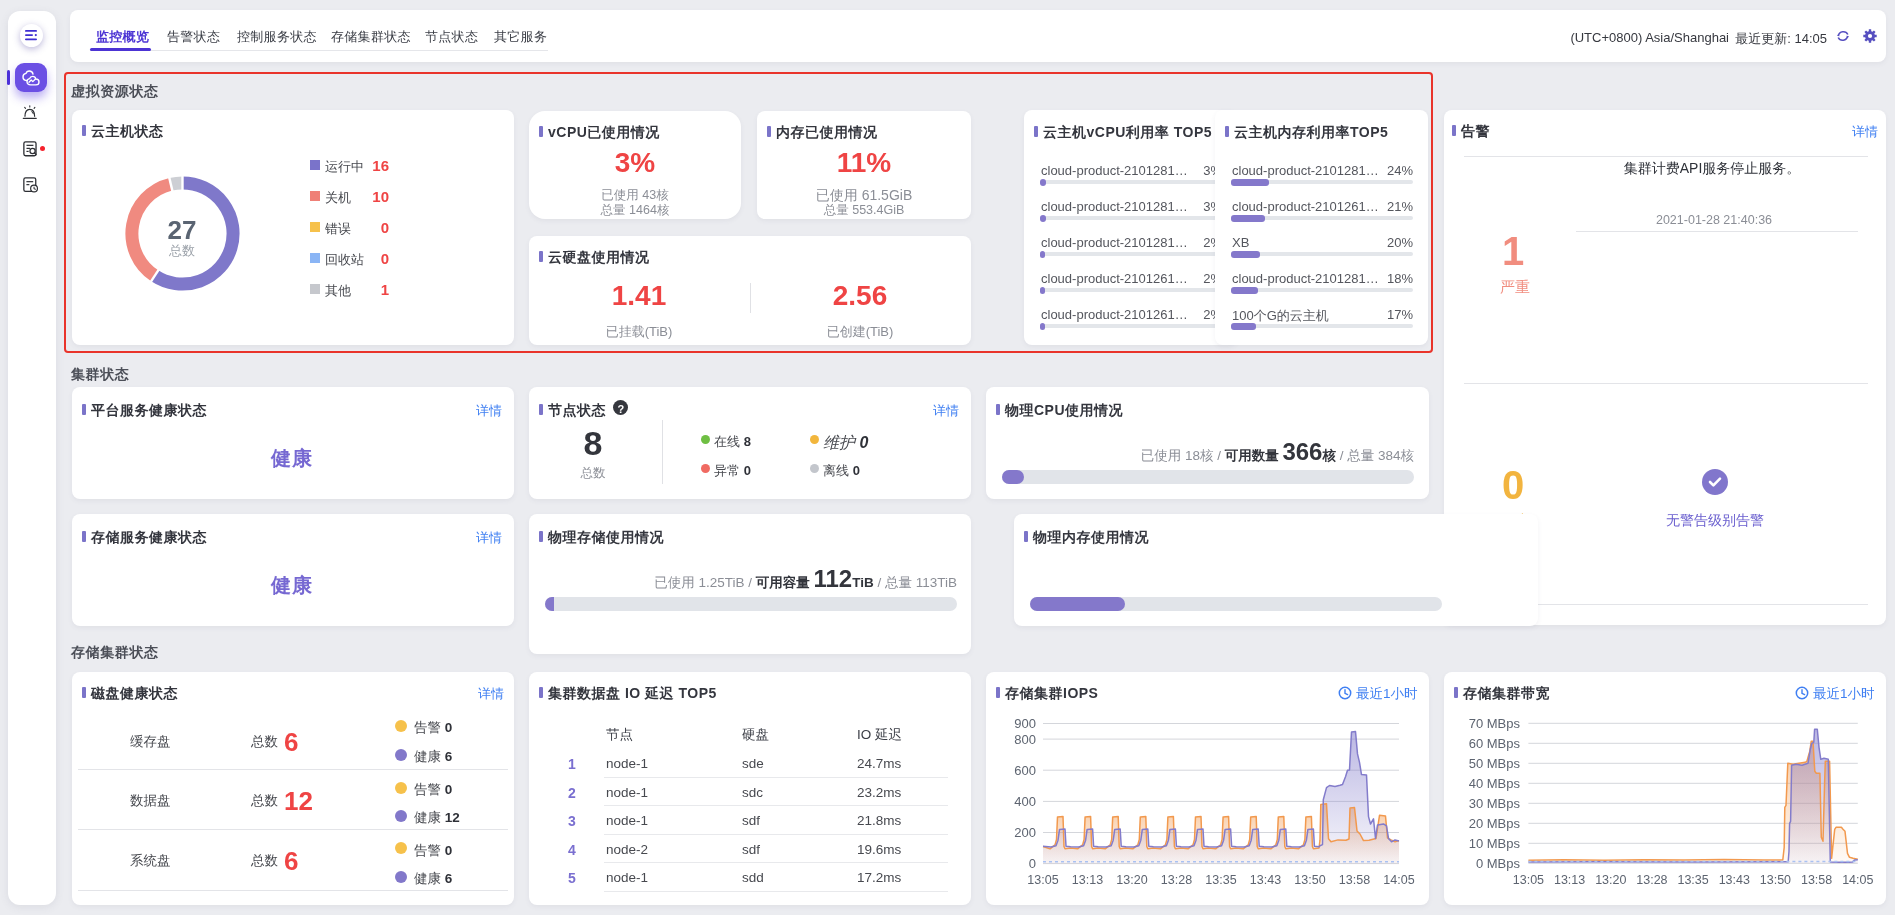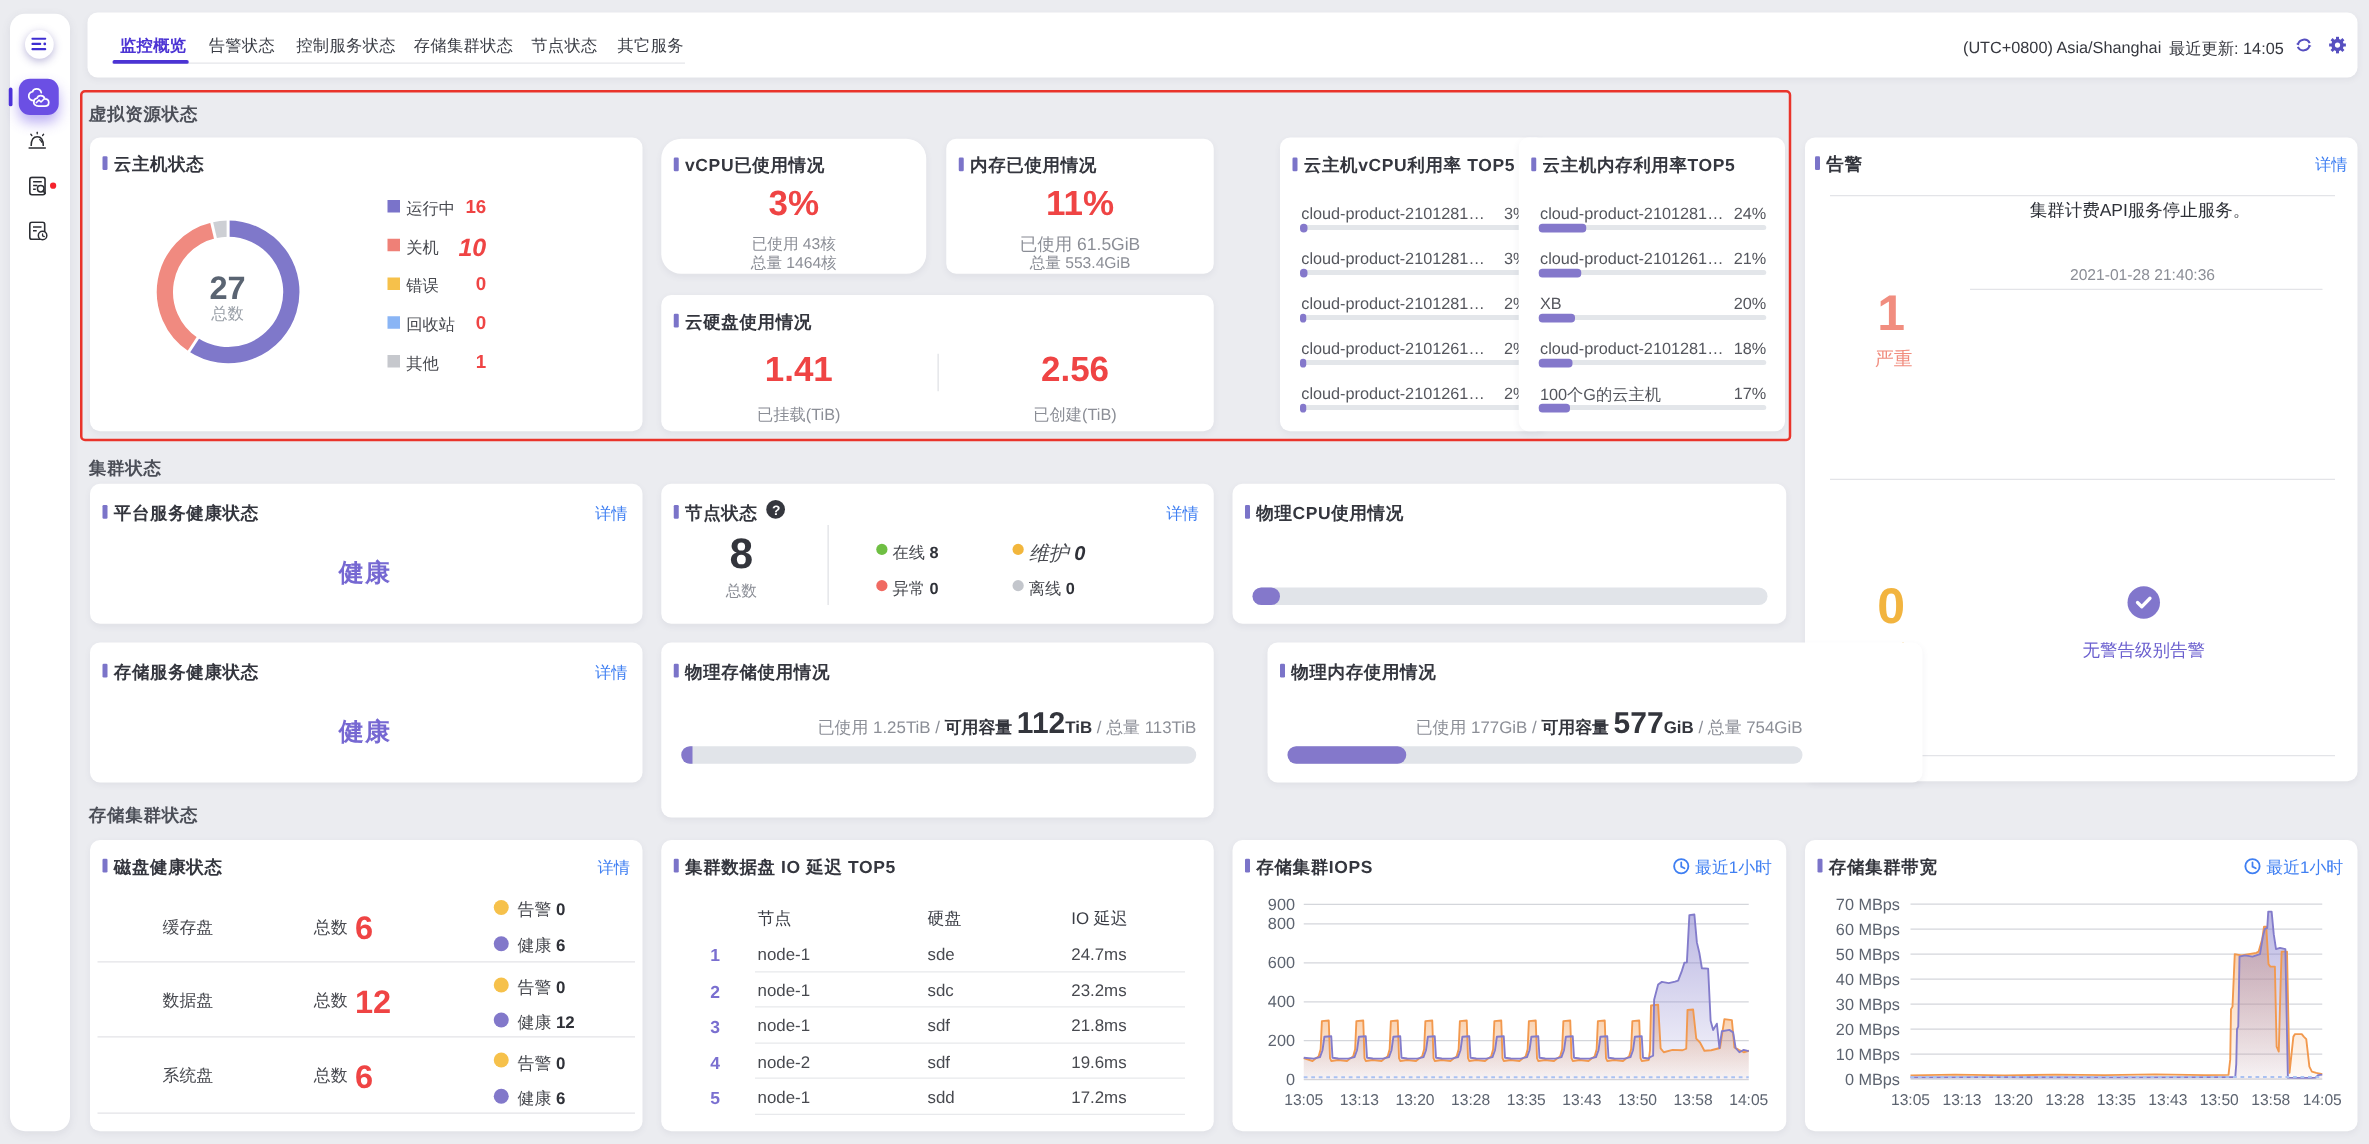--- a/index.html
+++ b/index.html
@@ -99,21 +99,21 @@
   <line x1="87.4" y1="158.6" x2="78.1" y2="172.8" stroke="#fff" stroke-width="2.4"></line>
   <line x1="100.8" y1="82.6" x2="96.9" y2="66.1" stroke="#fff" stroke-width="2.4"></line>
  </svg>
  <div class="big ctr" style="left:110px;top:105px;font-size:26px;color:#5a6472;">27</div>
  <div class="ctr" style="position:absolute;left:110px;top:132px;font-size:13px;color:#9aa0a8;">总数</div>
  <div style="position:absolute;left:238px;top:50px;width:10px;height:10px;background:#7A73CA;"></div>
  <div style="position:absolute;left:253px;top:48px;font-size:13px;color:#47494f;">运行中</div>
  <div class="big rgt" style="left:317px;top:47px;font-size:15px;">16</div>
  <div style="position:absolute;left:238px;top:81px;width:10px;height:10px;background:#EF8077;"></div>
  <div style="position:absolute;left:253px;top:79px;font-size:13px;color:#47494f;">关机</div>
- <div class="big rgt" style="left:317px;top:78px;font-size:20px;font-style:italic;">10</div>
+ <div class="big rgt" style="left:317px;top:78px;font-size:15px;">10</div>
  <div style="position:absolute;left:238px;top:112px;width:10px;height:10px;background:#F6C14B;"></div>
  <div style="position:absolute;left:253px;top:110px;font-size:13px;color:#47494f;">错误</div>
  <div class="big rgt" style="left:317px;top:109px;font-size:15px;">0</div>
  <div style="position:absolute;left:238px;top:143px;width:10px;height:10px;background:#8AB5F5;"></div>
  <div style="position:absolute;left:253px;top:141px;font-size:13px;color:#47494f;">回收站</div>
  <div class="big rgt" style="left:317px;top:140px;font-size:15px;">0</div>
  <div style="position:absolute;left:238px;top:174px;width:10px;height:10px;background:#C6C8CD;"></div>
  <div style="position:absolute;left:253px;top:172px;font-size:13px;color:#47494f;">其他</div>
  <div class="big rgt" style="left:317px;top:171px;font-size:15px;">1</div>
 </div>
@@ -237,20 +237,21 @@
  <div style="position:absolute;left:294px;top:46px;font-size:16px;color:#47494f;font-style:italic;">维护 <b style="color:#2f3138;">0</b></div>
  <div style="position:absolute;left:172px;top:77px;width:9px;height:9px;border-radius:50%;background:#F06A62;"></div>
  <div style="position:absolute;left:185px;top:75px;font-size:13px;color:#47494f;">异常 <b style="color:#2f3138;">0</b></div>
  <div style="position:absolute;left:281px;top:77px;width:9px;height:9px;border-radius:50%;background:#C3C6CC;"></div>
  <div style="position:absolute;left:294px;top:75px;font-size:13px;color:#47494f;">离线 <b style="color:#2f3138;">0</b></div>
 </div>
 
 <div class="card" style="left:986px;top:387px;width:443px;height:112px;">
  <div class="tbar" style="left:10px;top:17px;"></div>
  <div class="ttl" style="left:19px;top:15px;">物理CPU使用情况</div>
+ <div class="rgt" style="position:absolute;left:428px;top:51px;font-size:13.5px;color:#8b8e96;white-space:nowrap;">已使用 18核 / <b style="color:#33353c;">可用数量 <span style="font-size:24px;">366</span>核</b> / 总量 384核</div>
  <div style="position:absolute;left:16px;top:83px;width:412px;height:14px;border-radius:7px;background:#e1e4e9;"></div>
  <div style="position:absolute;left:16px;top:83px;width:22px;height:14px;border-radius:7px;background:#8478CB;"></div>
 </div>
 
 <div class="card" style="left:72px;top:514px;width:442px;height:112px;">
  <div class="tbar" style="left:10px;top:17px;"></div>
  <div class="ttl" style="left:19px;top:15px;">存储服务健康状态</div>
  <div class="lnk" style="left:404px;top:15px;">详情</div>
  <div class="ctr" style="position:absolute;left:220px;top:58px;font-size:20px;font-weight:bold;color:#7668D2;letter-spacing:1px;">健康</div>
 </div>
@@ -259,21 +260,20 @@
  <div class="tbar" style="left:10px;top:17px;"></div>
  <div class="ttl" style="left:19px;top:15px;">物理存储使用情况</div>
  <div class="rgt" style="position:absolute;left:428px;top:51px;font-size:13.5px;color:#8b8e96;white-space:nowrap;">已使用 1.25TiB / <b style="color:#33353c;">可用容量 <span style="font-size:24px;">112</span>TiB</b> / 总量 113TiB</div>
  <div style="position:absolute;left:16px;top:83px;width:412px;height:14px;border-radius:7px;background:#e1e4e9;"></div>
  <div style="position:absolute;left:16px;top:83px;width:9px;height:14px;border-radius:7px 0 0 7px;background:#8478CB;"></div>
 </div>
 
 <div class="card" style="left:1014px;top:514px;width:524px;height:112px;">
  <div class="tbar" style="left:10px;top:17px;"></div>
  <div class="ttl" style="left:19px;top:15px;">物理内存使用情况</div>
- <div class="rgt" style="position:absolute;left:428px;top:51px;font-size:13.5px;color:#8b8e96;white-space:nowrap;">已使用 177GiB / <b style="color:#33353c;">可用容量 <span style="font-size:24px;">577</span>GiB</b> / 总量 754GiB</div>
  <div style="position:absolute;left:16px;top:83px;width:412px;height:14px;border-radius:7px;background:#e1e4e9;"></div>
  <div style="position:absolute;left:16px;top:83px;width:95px;height:14px;border-radius:7px;background:#8478CB;"></div>
 </div>
 
 <div class="card" style="left:72px;top:672px;width:442px;height:233px;">
  <div class="tbar" style="left:10px;top:15px;"></div>
  <div class="ttl" style="left:19px;top:13px;">磁盘健康状态</div>
  <div class="lnk" style="left:406px;top:13px;">详情</div>
  <div style="position:absolute;left:58px;top:61px;font-size:13.5px;color:#47494f;">缓存盘</div>
  <div style="position:absolute;left:179px;top:61px;font-size:13.5px;color:#47494f;">总数</div>

